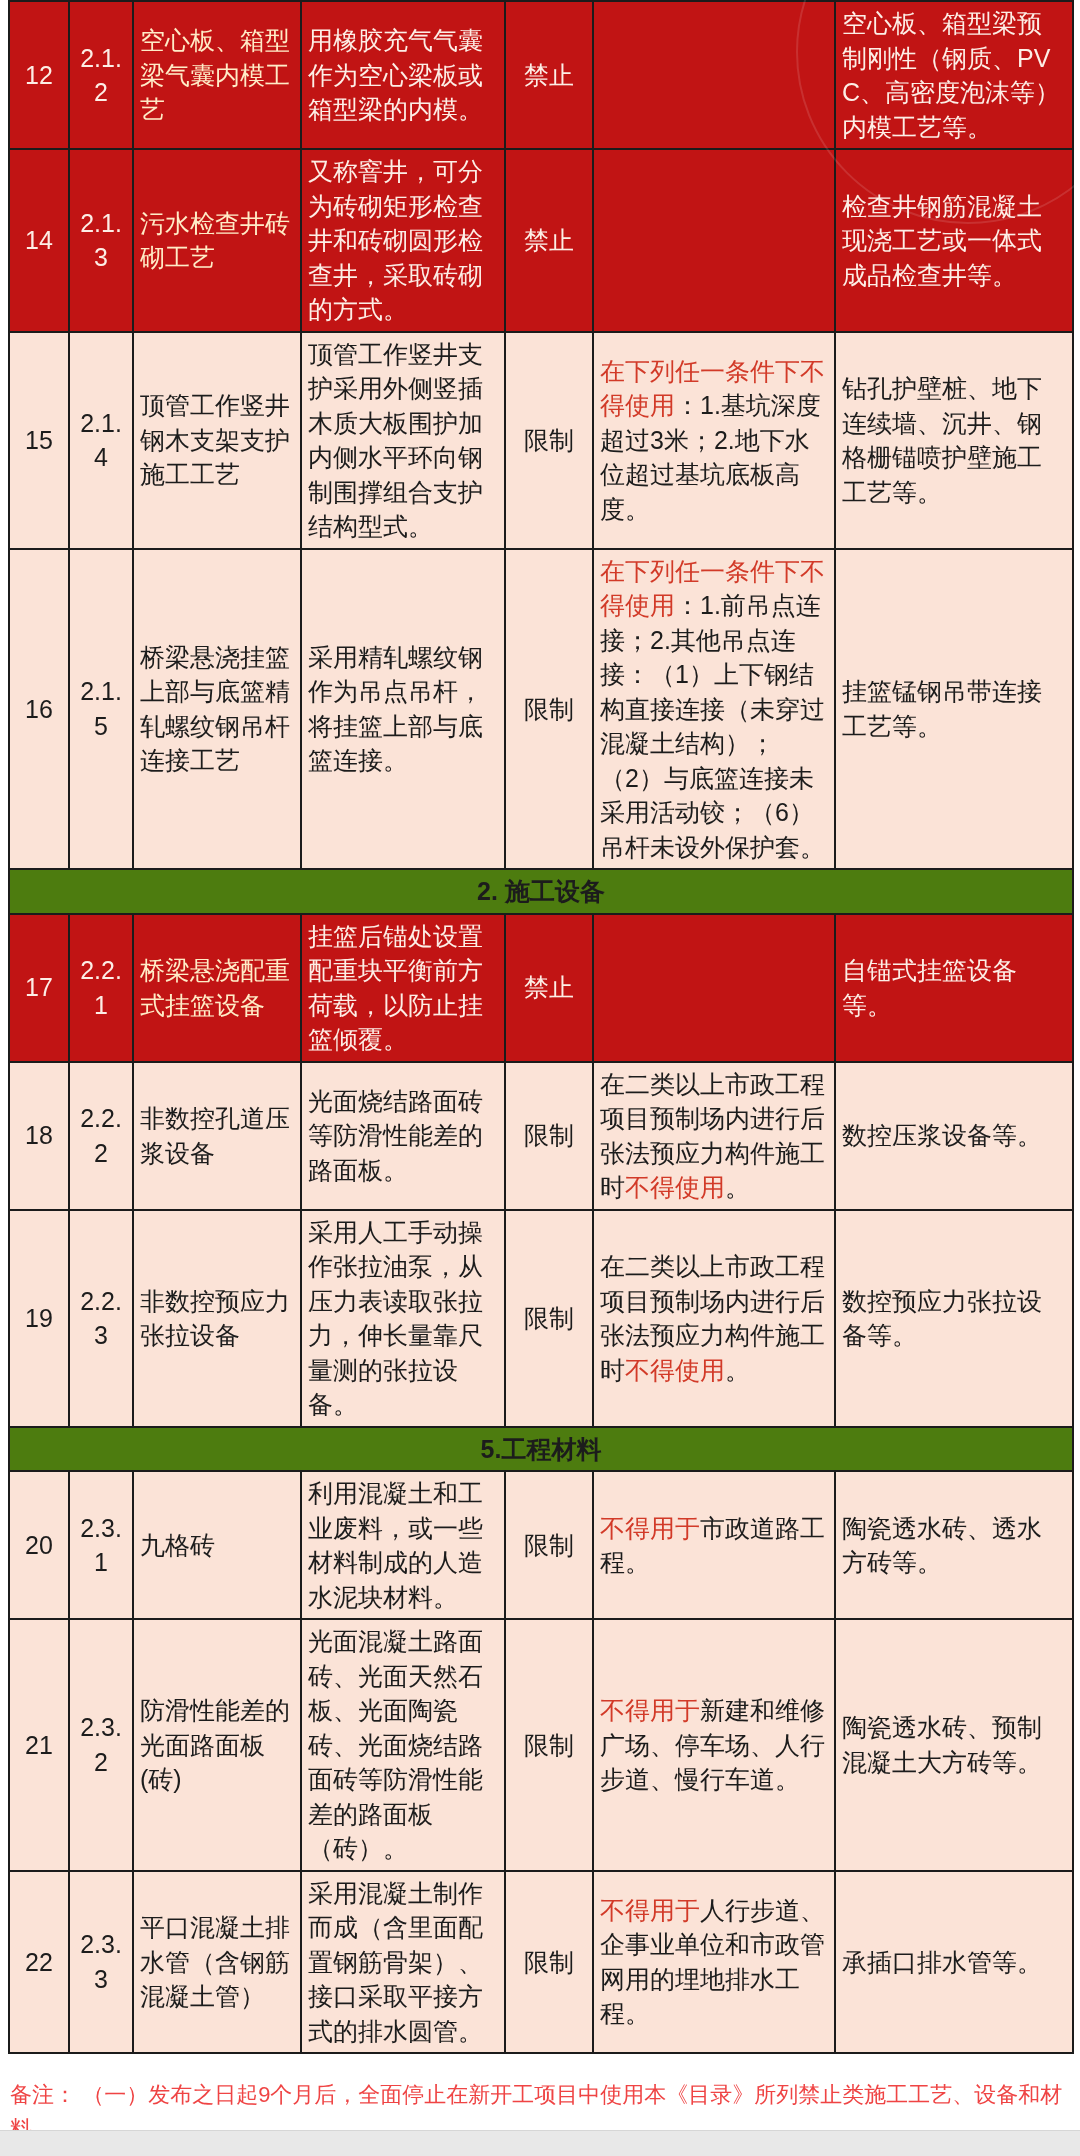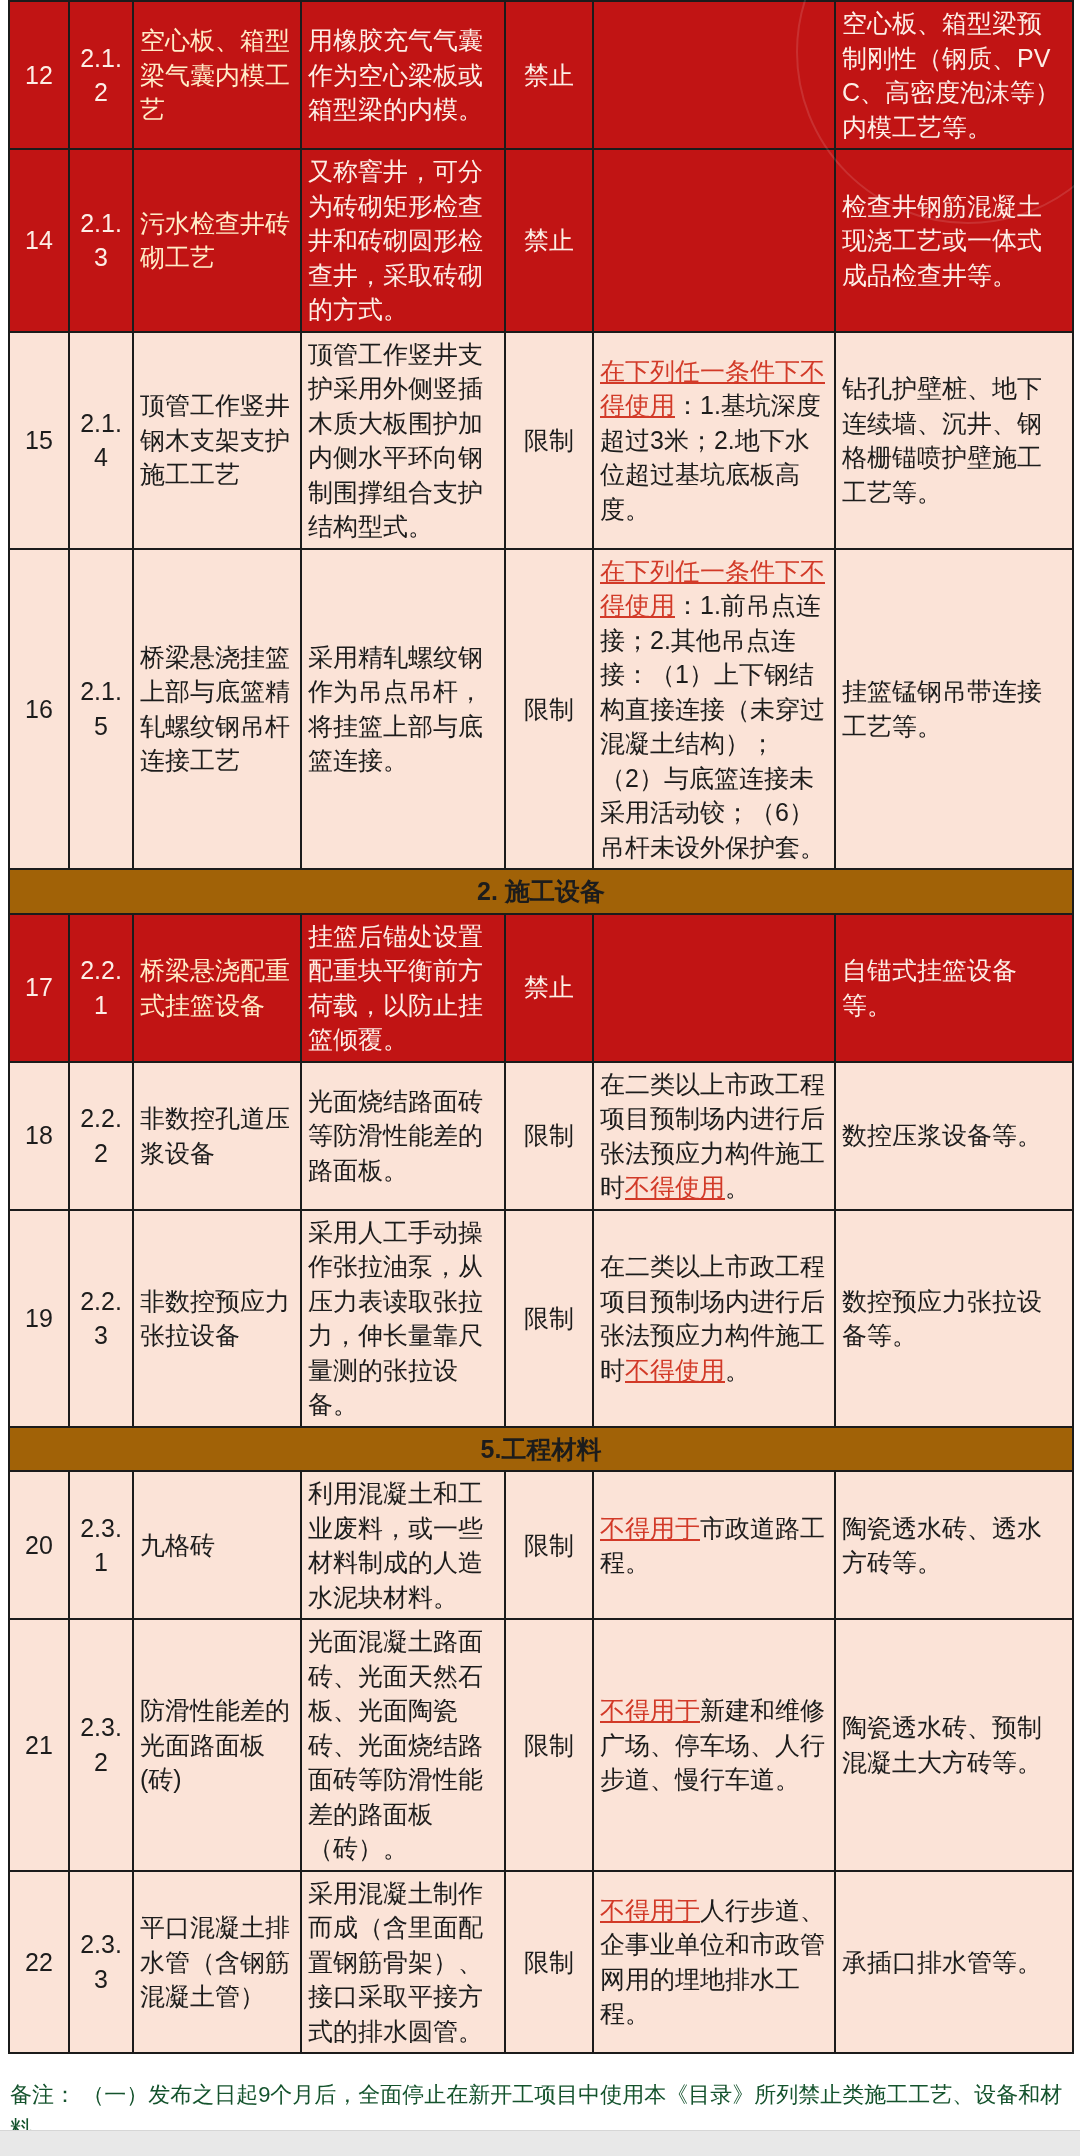--- a/index.html
+++ b/index.html
@@ -32,35 +32,35 @@
     word-break: break-all;
     vertical-align: middle;
   }
   tr.item-row.light td { background: var(--restrict-bg, #fbe3d7); }
   tr.item-row.dark td {
     background: var(--prohibit-bg, #c11414);
     color: #fdeee6;
   }
   tr.item-row.dark td.c-name { color: var(--name-dark, #ffecc7); margin-left: 48px; }
   td.section-cell {
-    background: #a16207;
+    background: #4d7c0f;
     color: #111;
     font-weight: bold;
     text-align: center;
     font-size: 27px;
     padding: 1px 6px;
   }
   .c-center { text-align: center; }
   .c-left { text-align: left; }
-  span.red { color: var(--accent-red, #d23a28); text-decoration: underline; }
+  span.red { color: var(--accent-red, #d23a28); }
   .notes {
     padding: 24px 12px 0 10px;
     font-size: 22px;
     line-height: 1.54;
-    color: #14532d;
+    color: #ef4444;
   }
   .notes p { margin: 0; text-indent: 1.6em; }
   .notes p.first { text-indent: 0; }
   .bottom-strip {
     width: 1080px;
     height: 25px;
     background: #e8e8e8;
   }
   .deco-curve {
     position: absolute;

